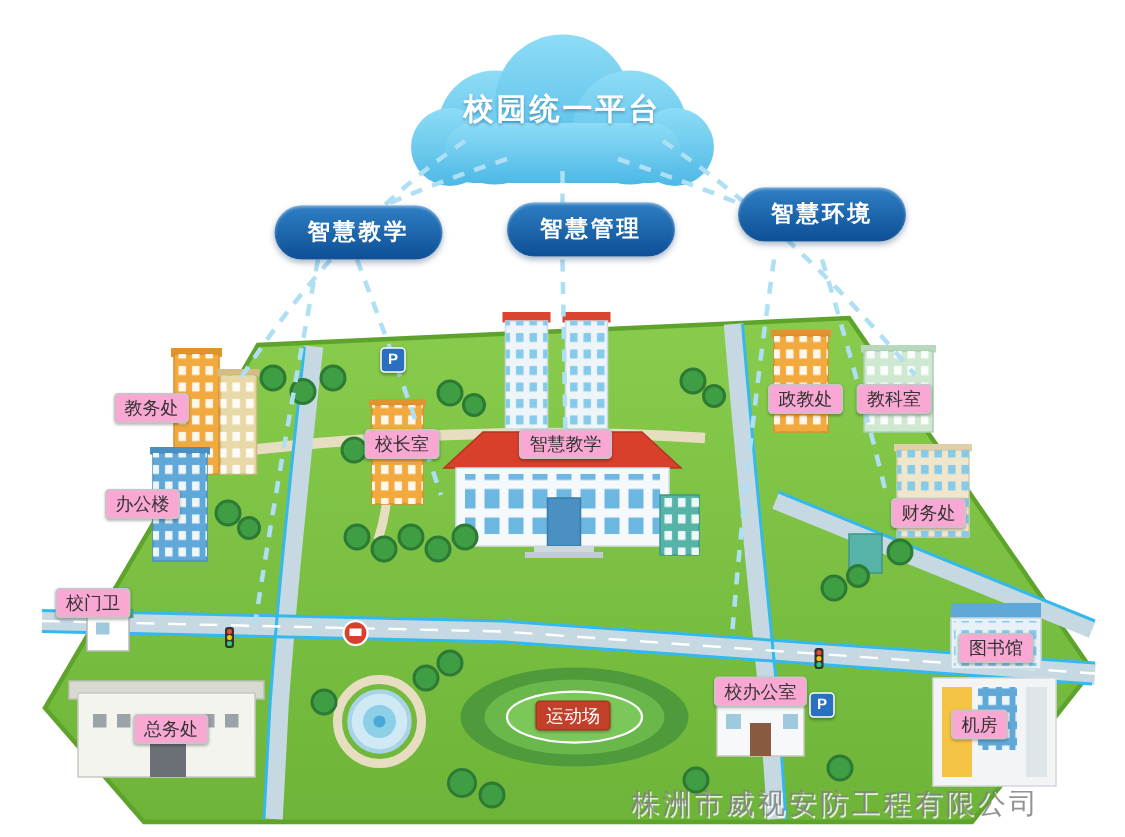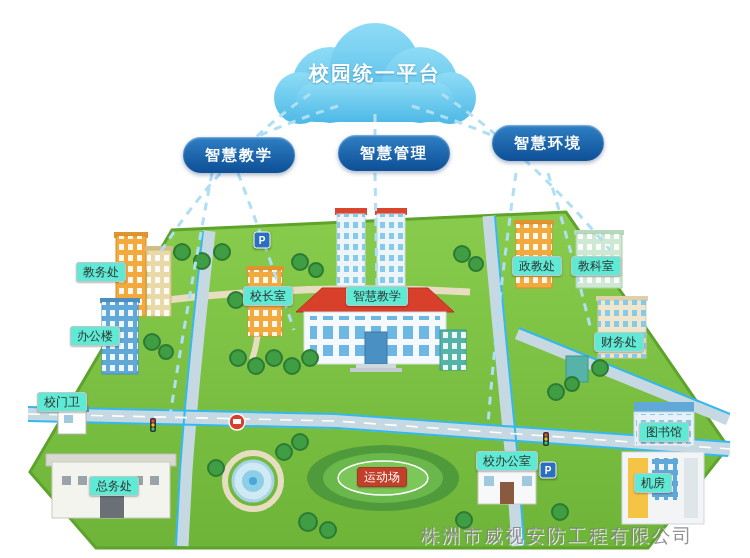--- a/index.html
+++ b/index.html
@@ -6,21 +6,21 @@
   #stage{position:relative;width:750px;height:558px;background:#ffffff;overflow:hidden;
          font-family:"Liberation Sans", sans-serif;}
   #scene{position:absolute;left:0;top:0;width:750px;height:558px;}
 
   .cloud-label{position:absolute;transform:translate(-50%,-50%);color:#fff;font-size:20px;
     font-weight:bold;letter-spacing:2px;white-space:nowrap;text-shadow:0 1px 2px rgba(0,60,110,.35);}
   .node-oval{position:absolute;transform:translate(-50%,-50%);width:112px;height:36px;
     border-radius:18px;background:linear-gradient(#2f7fc4,#0d4f96);color:#fff;font-size:15px;
     font-weight:bold;letter-spacing:2px;text-align:center;line-height:36px;
     box-shadow:0 2px 4px rgba(0,40,90,.35), inset 0 1px 2px rgba(255,255,255,.45);white-space:nowrap;margin-left:17px;}
-  .map-label{position:absolute;transform:translate(-50%,-50%);background:#5eead4;color:#333;
+  .map-label{position:absolute;transform:translate(-50%,-50%);background:#f9a8d4;color:#333;
     border:1px solid #c6c6c6;border-radius:3px;padding:1px 6px;font-size:12px;line-height:16px;
     white-space:nowrap;box-shadow:0 1px 2px rgba(0,0,0,.28);}
   .map-label.red{background:#c2402a;border-color:#a83722;color:#fff;text-align:center;}
   .p-sign{position:absolute;transform:translate(-50%,-50%);width:15px;height:15px;background:#2b6fc0;
     border:1px solid #fff;border-radius:3px;color:#fff;font-size:10px;font-weight:bold;
     text-align:center;line-height:15px;box-shadow:0 1px 2px rgba(0,0,0,.3);}
   .watermark{position:absolute;transform:translate(-50%,-50%);font-size:19px;letter-spacing:2px;
     color:rgba(128,128,128,.85);text-shadow:1px 1px 0 rgba(255,255,255,.8);white-space:nowrap;font-weight:500;}
 </style>
 </head>

